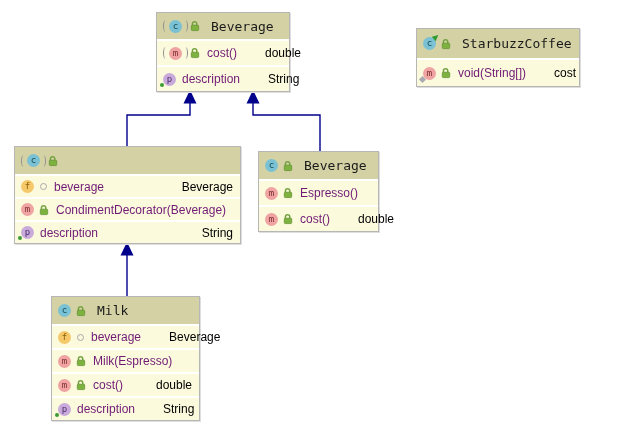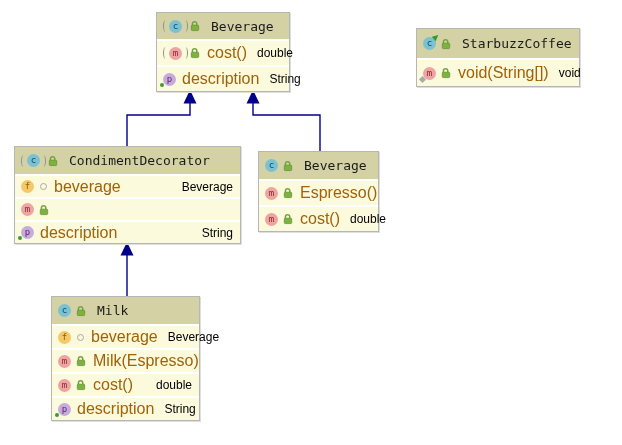--- a/index.html
+++ b/index.html
@@ -9,22 +9,22 @@
 
   .uml-box{position:absolute;z-index:1;border:1px solid #b6b6b6;background:#ffffff;
            box-shadow:1px 1px 0 #dedede;box-sizing:border-box;}
   .uml-header{display:flex;align-items:center;background:#d4d2a5;height:var(--headh);
               padding-left:6px;padding-right:6px;box-sizing:border-box;}
   .uml-title{font-family:"DejaVu Sans Mono",monospace;font-size:13px;color:#1a1a1a;
              margin-left:6px;white-space:nowrap;letter-spacing:0px;}
   .uml-row{display:flex;align-items:center;background:#fcfadd;height:var(--rowh);
            border-top:2px solid #ffffff;padding-left:6px;padding-right:7px;
            box-sizing:content-box;white-space:nowrap;}
-  .mlabel{font-size:16px;color:#a16207;margin-left:2px;}
-  .mtype{font-size:12px;color:#000;margin-left:auto;padding-left:10px;}
+  .mlabel{font-size:12px;color:#701a75;margin-left:2px;}
+  .mtype{font-size:12px;color:#000;margin-left:auto;padding-left:28px;}
 
   
   .badge{position:relative;width:13px;height:13px;border-radius:50%;flex:0 0 13px;
          display:flex;align-items:center;justify-content:center;
          font-family:"DejaVu Sans Mono",monospace;font-size:9px;line-height:1;}
   .badge.c{background:#79c1d3;color:#134c58;}
   .badge.m{background:#f0a3a3;color:#7c2d2d;}
   .badge.f{background:#f5c86a;color:#8f6207;}
   .badge.p{background:#c9abdb;color:#4c2d6e;}
   .badge{margin-right:4px;}
@@ -126,53 +126,53 @@
     <div class="uml-row">
       <span class="badge m">
           <span>m</span>
           <span class="static-overlay"></span>
         </span>
       <svg class="lock" viewBox="0 0 12 12">
         <path d="M3.4 5.4 V3.9 a2.2 2.2 0 0 1 4.4 0 V5.4" fill="none" stroke="#74a340" stroke-width="1.5"></path>
         <rect x="2.3" y="5.2" width="7.4" height="5.4" rx="1" fill="#7db23f" stroke="#5d8c2e" stroke-width="0.7"></rect>
       </svg>
       <span class="mlabel">void(String[])</span>
-      <span class="mtype">void</span>
+      <span class="mtype">cost</span>
     </div>
   </div>
 
   <div class="uml-box box-condiment">
     <div class="uml-header">
       <span class="paren l"></span>
       <span class="badge c">
           <span>c</span>
         </span>
       <span class="paren r"></span>
       <svg class="lock" viewBox="0 0 12 12">
         <path d="M3.4 5.4 V3.9 a2.2 2.2 0 0 1 4.4 0 V5.4" fill="none" stroke="#74a340" stroke-width="1.5"></path>
         <rect x="2.3" y="5.2" width="7.4" height="5.4" rx="1" fill="#7db23f" stroke="#5d8c2e" stroke-width="0.7"></rect>
       </svg>
-      <span class="uml-title">CondimentDecorator</span>
     </div>
     <div class="uml-row">
       <span class="badge f">
           <span>f</span>
         </span>
       <span class="ring"></span>
       <span class="mlabel">beverage</span>
       <span class="mtype">Beverage</span>
     </div>
     <div class="uml-row">
       <span class="badge m">
           <span>m</span>
         </span>
       <svg class="lock" viewBox="0 0 12 12">
         <path d="M3.4 5.4 V3.9 a2.2 2.2 0 0 1 4.4 0 V5.4" fill="none" stroke="#74a340" stroke-width="1.5"></path>
         <rect x="2.3" y="5.2" width="7.4" height="5.4" rx="1" fill="#7db23f" stroke="#5d8c2e" stroke-width="0.7"></rect>
       </svg>
+      <span class="mlabel">CondimentDecorator(Beverage)</span>
       <span class="mtype"></span>
     </div>
     <div class="uml-row">
       <span class="badge p">
           <span>p</span>
           <span class="greendot-overlay"></span>
         </span>
       <span class="mlabel">description</span>
       <span class="mtype">String</span>
     </div>

